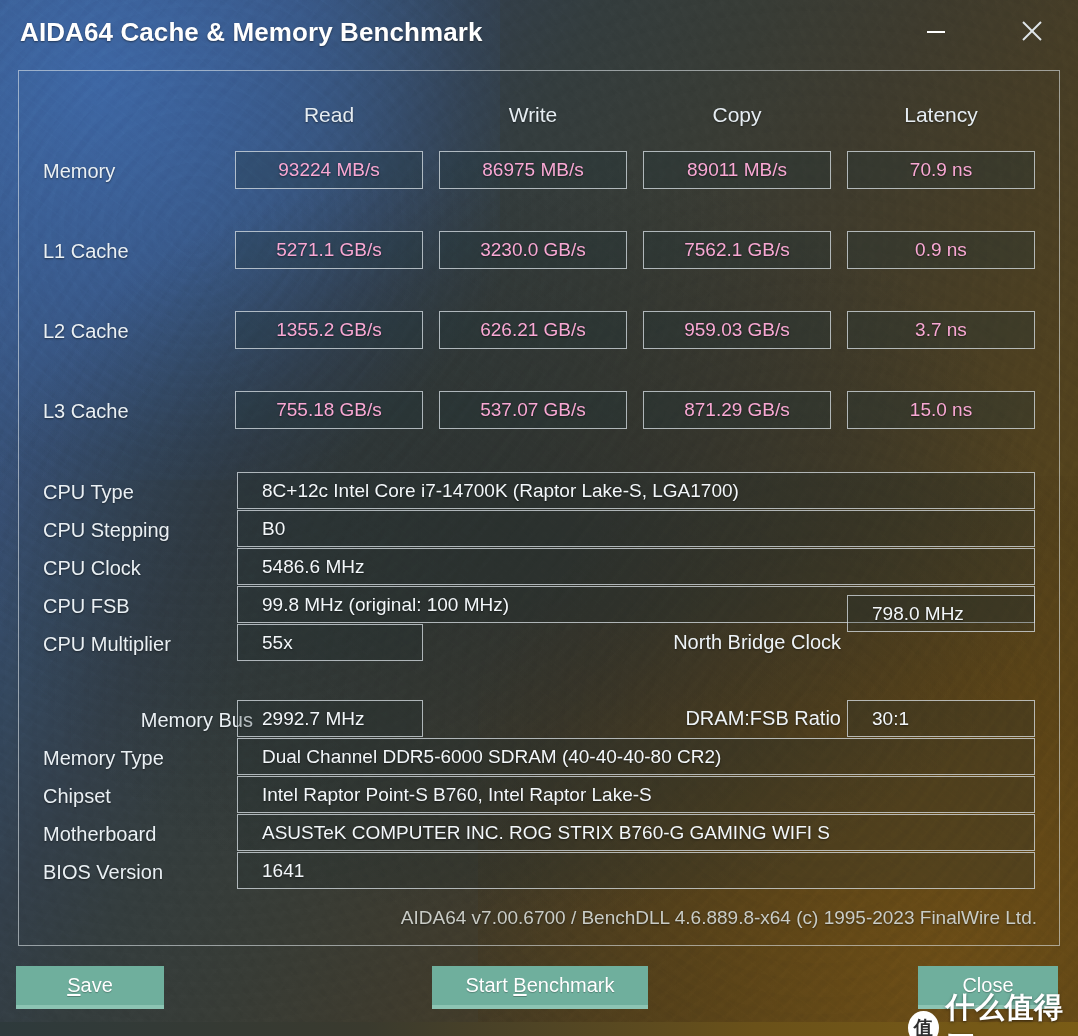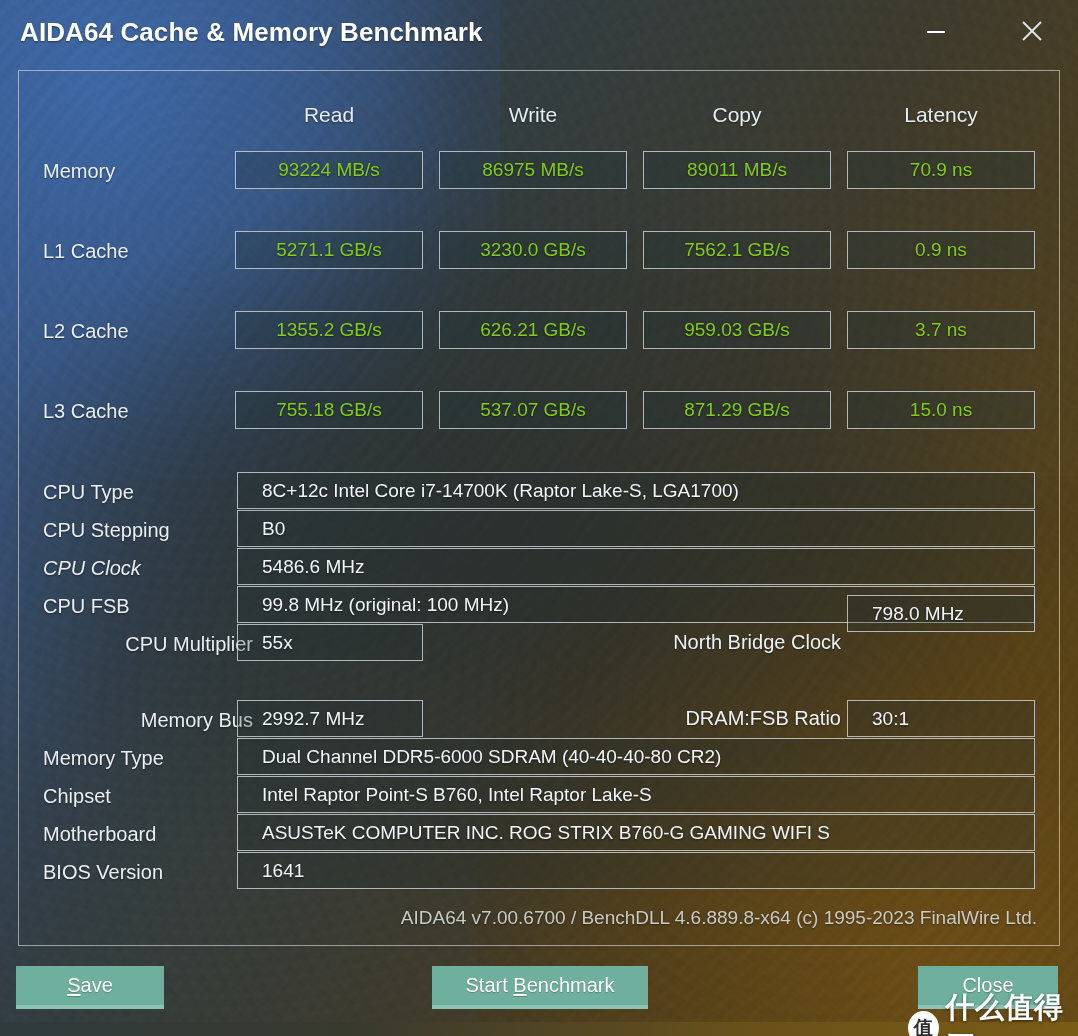--- a/index.html
+++ b/index.html
@@ -121,21 +121,21 @@
   }
   .cell {
     position: absolute;
     width: 188px; height: 38px;
     border: 1px solid rgba(226,233,238,0.72);
     background: rgba(34,52,55,0.30);
     display: flex;
     align-items: center;
     justify-content: center;
     font-size: 19px;
-    color: #84cc16;
+    color: #f9a8d4;
     text-shadow: 0 1px 2px rgba(0,0,0,0.5);
   }
 
   
   .info-label {
     position: absolute;
     left: 24px;
     width: 210px;
     font-size: 20px;
     color: #eaf0f4;
@@ -300,27 +300,27 @@
       <div class="cell" style="left:828px; top:320px;">15.0 ns</div>
     </div>
 
     <div>
       <div class="info-label" style="top:410px;">CPU Type</div>
       <div class="info-box" style="left:218px; top:401px; width:798px;">8C+12c Intel Core i7-14700K  (Raptor Lake-S, LGA1700)</div>
 
       <div class="info-label" style="top:448px;">CPU Stepping</div>
       <div class="info-box" style="left:218px; top:439px; width:798px;">B0</div>
 
-      <div class="info-label" style="top:486px;font-style:italic;">CPU Clock</div>
+      <div class="info-label" style="top:486px;">CPU Clock</div>
       <div class="info-box" style="left:218px; top:477px; width:798px;">5486.6 MHz</div>
 
       <div class="info-label" style="top:524px;">CPU FSB</div>
       <div class="info-box" style="left:218px; top:515px; width:798px;">99.8 MHz  (original: 100 MHz)</div>
 
-      <div class="info-label" style="top:562px;text-align:right;">CPU Multiplier</div>
+      <div class="info-label" style="top:562px;">CPU Multiplier</div>
       <div class="info-box" style="left:218px; top:553px; width:186px;">55x</div>
       <div class="inline-label" style="left:560px; top:553px; width:262px;">North Bridge Clock</div>
       <div class="info-box" style="left:828px; top:524px; width:188px;">798.0 MHz</div>
     </div>
 
     <div>
       <div class="info-label" style="top:638px;text-align:right;">Memory Bus</div>
       <div class="info-box" style="left:218px; top:629px; width:186px;">2992.7 MHz</div>
       <div class="inline-label" style="left:560px; top:629px; width:262px;">DRAM:FSB Ratio</div>
       <div class="info-box" style="left:828px; top:629px; width:188px;">30:1</div>

